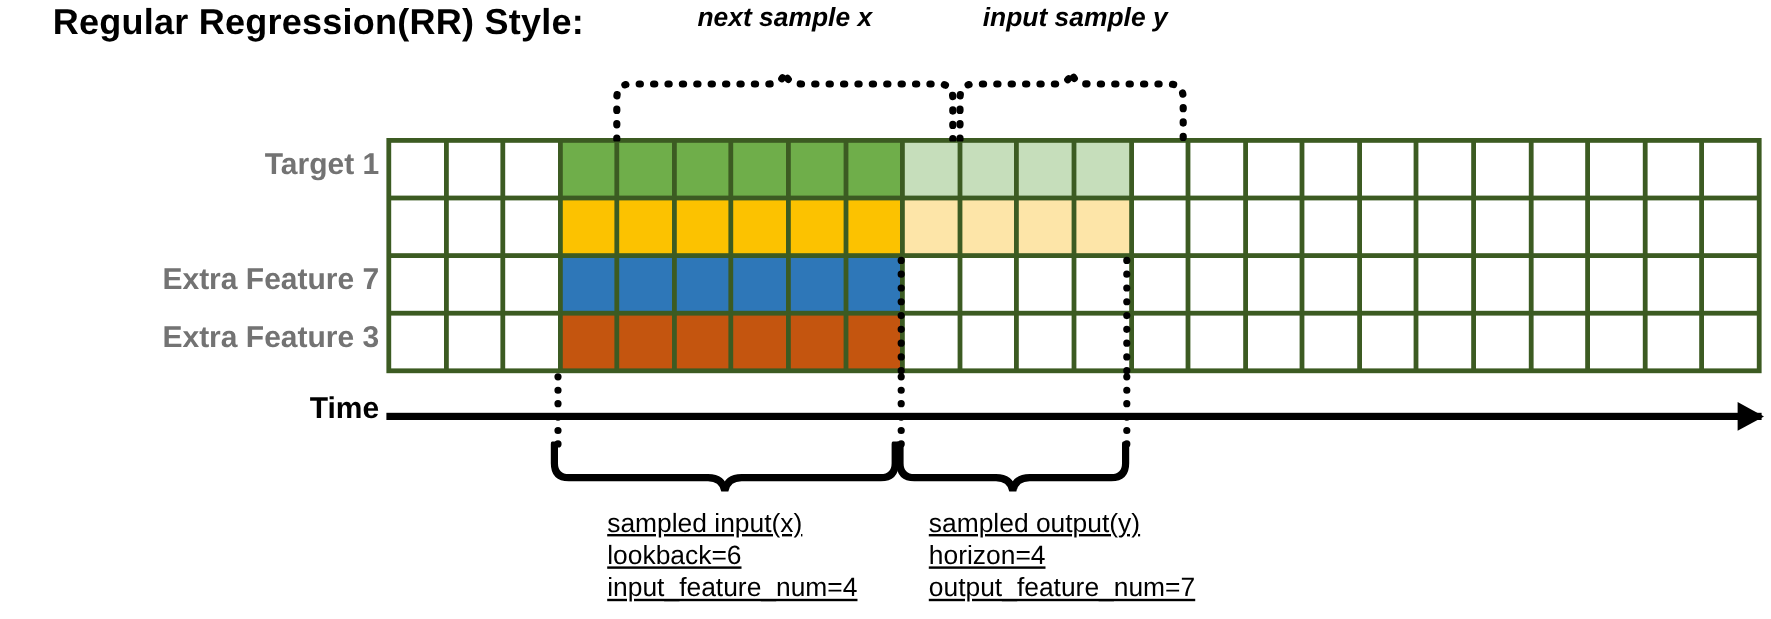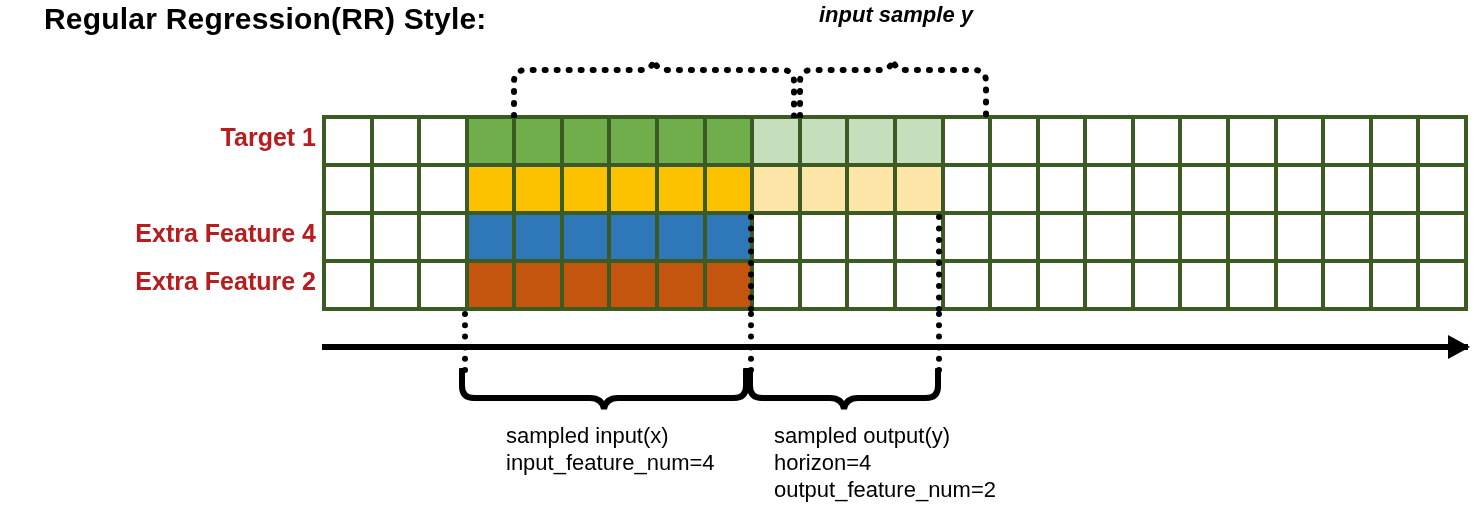--- a/index.html
+++ b/index.html
@@ -16,21 +16,21 @@
   #page-title{
     position:absolute;left:8px;top:2px;
     font-size:30px;font-weight:700;color:#000;
     white-space:nowrap;letter-spacing:.2px;margin-left:36px;
   }
 
   
   .row-label{
     position:absolute;right:0;
     width:300px;text-align:right;
-    font-size:25px;font-weight:700;color:#b91c1c;
+    font-size:25px;font-weight:700;color:#737373;
     white-space:nowrap;
   }
   #row-labels{position:absolute;left:10px;top:117px;width:306px;height:194px;}
   #axis-label-time{
     position:absolute;left:10px;top:326px;width:306px;
     text-align:right;font-size:25px;font-weight:700;color:#000;
   }
 
   
   #grid{
@@ -72,34 +72,35 @@
     white-space:nowrap;text-align:center;
   }
 
   
   .bot-brace{position:absolute;}
   .bot-brace svg{display:block;}
   .bot-text{
     position:absolute;
     font-size:22px;color:#000;line-height:27px;white-space:nowrap;
   }
-  .bot-text div{white-space:nowrap;}
+  .bot-text div{white-space:nowrap;text-decoration:underline;}
 </style>
 </head>
 <body>
 
 <div class="page">
 
   <div id="page-title">Regular Regression(RR) Style:</div>
 
   <div id="row-labels">
     <div class="row-label" style="top:6px;">Target 1</div>
-    <div class="row-label" style="top:102px;">Extra Feature 4</div>
-    <div class="row-label" style="top:150px;">Extra Feature 2</div>
-  </div>
+    <div class="row-label" style="top:102px;">Extra Feature 7</div>
+    <div class="row-label" style="top:150px;">Extra Feature 3</div>
+  </div>
+  <div id="axis-label-time">Time</div>
 
   <div id="grid" style="background: rgb(60, 91, 34);">
       <div class="grid-row">
         <div class="cell" style="background: rgb(255, 255, 255);"></div>
         <div class="cell" style="background: rgb(255, 255, 255);"></div>
         <div class="cell" style="background: rgb(255, 255, 255);"></div>
         <div class="cell" style="background: rgb(111, 174, 74);"></div>
         <div class="cell" style="background: rgb(111, 174, 74);"></div>
         <div class="cell" style="background: rgb(111, 174, 74);"></div>
         <div class="cell" style="background: rgb(111, 174, 74);"></div>
@@ -209,42 +210,44 @@
   <div class="dotted-v" style="left:936px;top:311px;height:62px;"></div>
 
   <div class="dotted-v" style="left:748px;top:214px;height:98px;"></div>
   <div class="dotted-v" style="left:936px;top:214px;height:98px;"></div>
 
   <div class="top-brace" style="left:506px;top:56px;">
     <svg width="300" height="62" viewBox="0 0 300 62">
       <path d="M8,60 L8,26 Q8,14 20,14 L134,14 Q146,14 148,4 Q150,14 162,14 L276,14 Q288,14 288,26 L288,60" fill="none" stroke="#000" stroke-width="6" stroke-linecap="round" stroke-dasharray="1 11"></path>
     </svg>
   </div>
+  <div class="brace-label" style="left:504px;top:2px;width:300px;">next sample x</div>
 
   <div class="top-brace" style="left:792px;top:56px;">
     <svg width="206" height="62" viewBox="0 0 206 62">
       <path d="M8,60 L8,26 Q8,14 20,14 L87,14 Q99,14 101,4 Q103,14 115,14 L182,14 Q194,14 194,26 L194,60" fill="none" stroke="#000" stroke-width="6" stroke-linecap="round" stroke-dasharray="1 11"></path>
     </svg>
   </div>
   <div class="brace-label" style="left:793px;top:2px;width:206px;">input sample y</div>
 
   <div class="bot-brace" style="left:456px;top:368px;">
     <svg width="300" height="44" viewBox="0 0 300 44">
       <path d="M6,2 L6,18 Q6,30 18,30 L134,30 Q146,30 148,41 Q150,30 162,30 L278,30 Q290,30 290,18 L290,2" fill="none" stroke="#000" stroke-width="6" stroke-linecap="round"></path>
     </svg>
   </div>
   <div class="bot-text" style="left:506px;top:422px;">
     <div>sampled input(x)</div>
+    <div>lookback=6</div>
     <div>input_feature_num=4</div>
   </div>
 
   <div class="bot-brace" style="left:744px;top:368px;">
     <svg width="204" height="44" viewBox="0 0 204 44">
       <path d="M6,2 L6,18 Q6,30 18,30 L86,30 Q98,30 100,41 Q102,30 114,30 L182,30 Q194,30 194,18 L194,2" fill="none" stroke="#000" stroke-width="6" stroke-linecap="round"></path>
     </svg>
   </div>
   <div class="bot-text" style="left:774px;top:422px;">
     <div>sampled output(y)</div>
     <div>horizon=4</div>
-    <div>output_feature_num=2</div>
+    <div>output_feature_num=7</div>
   </div>
 
 </div>
 
 </body></html>

